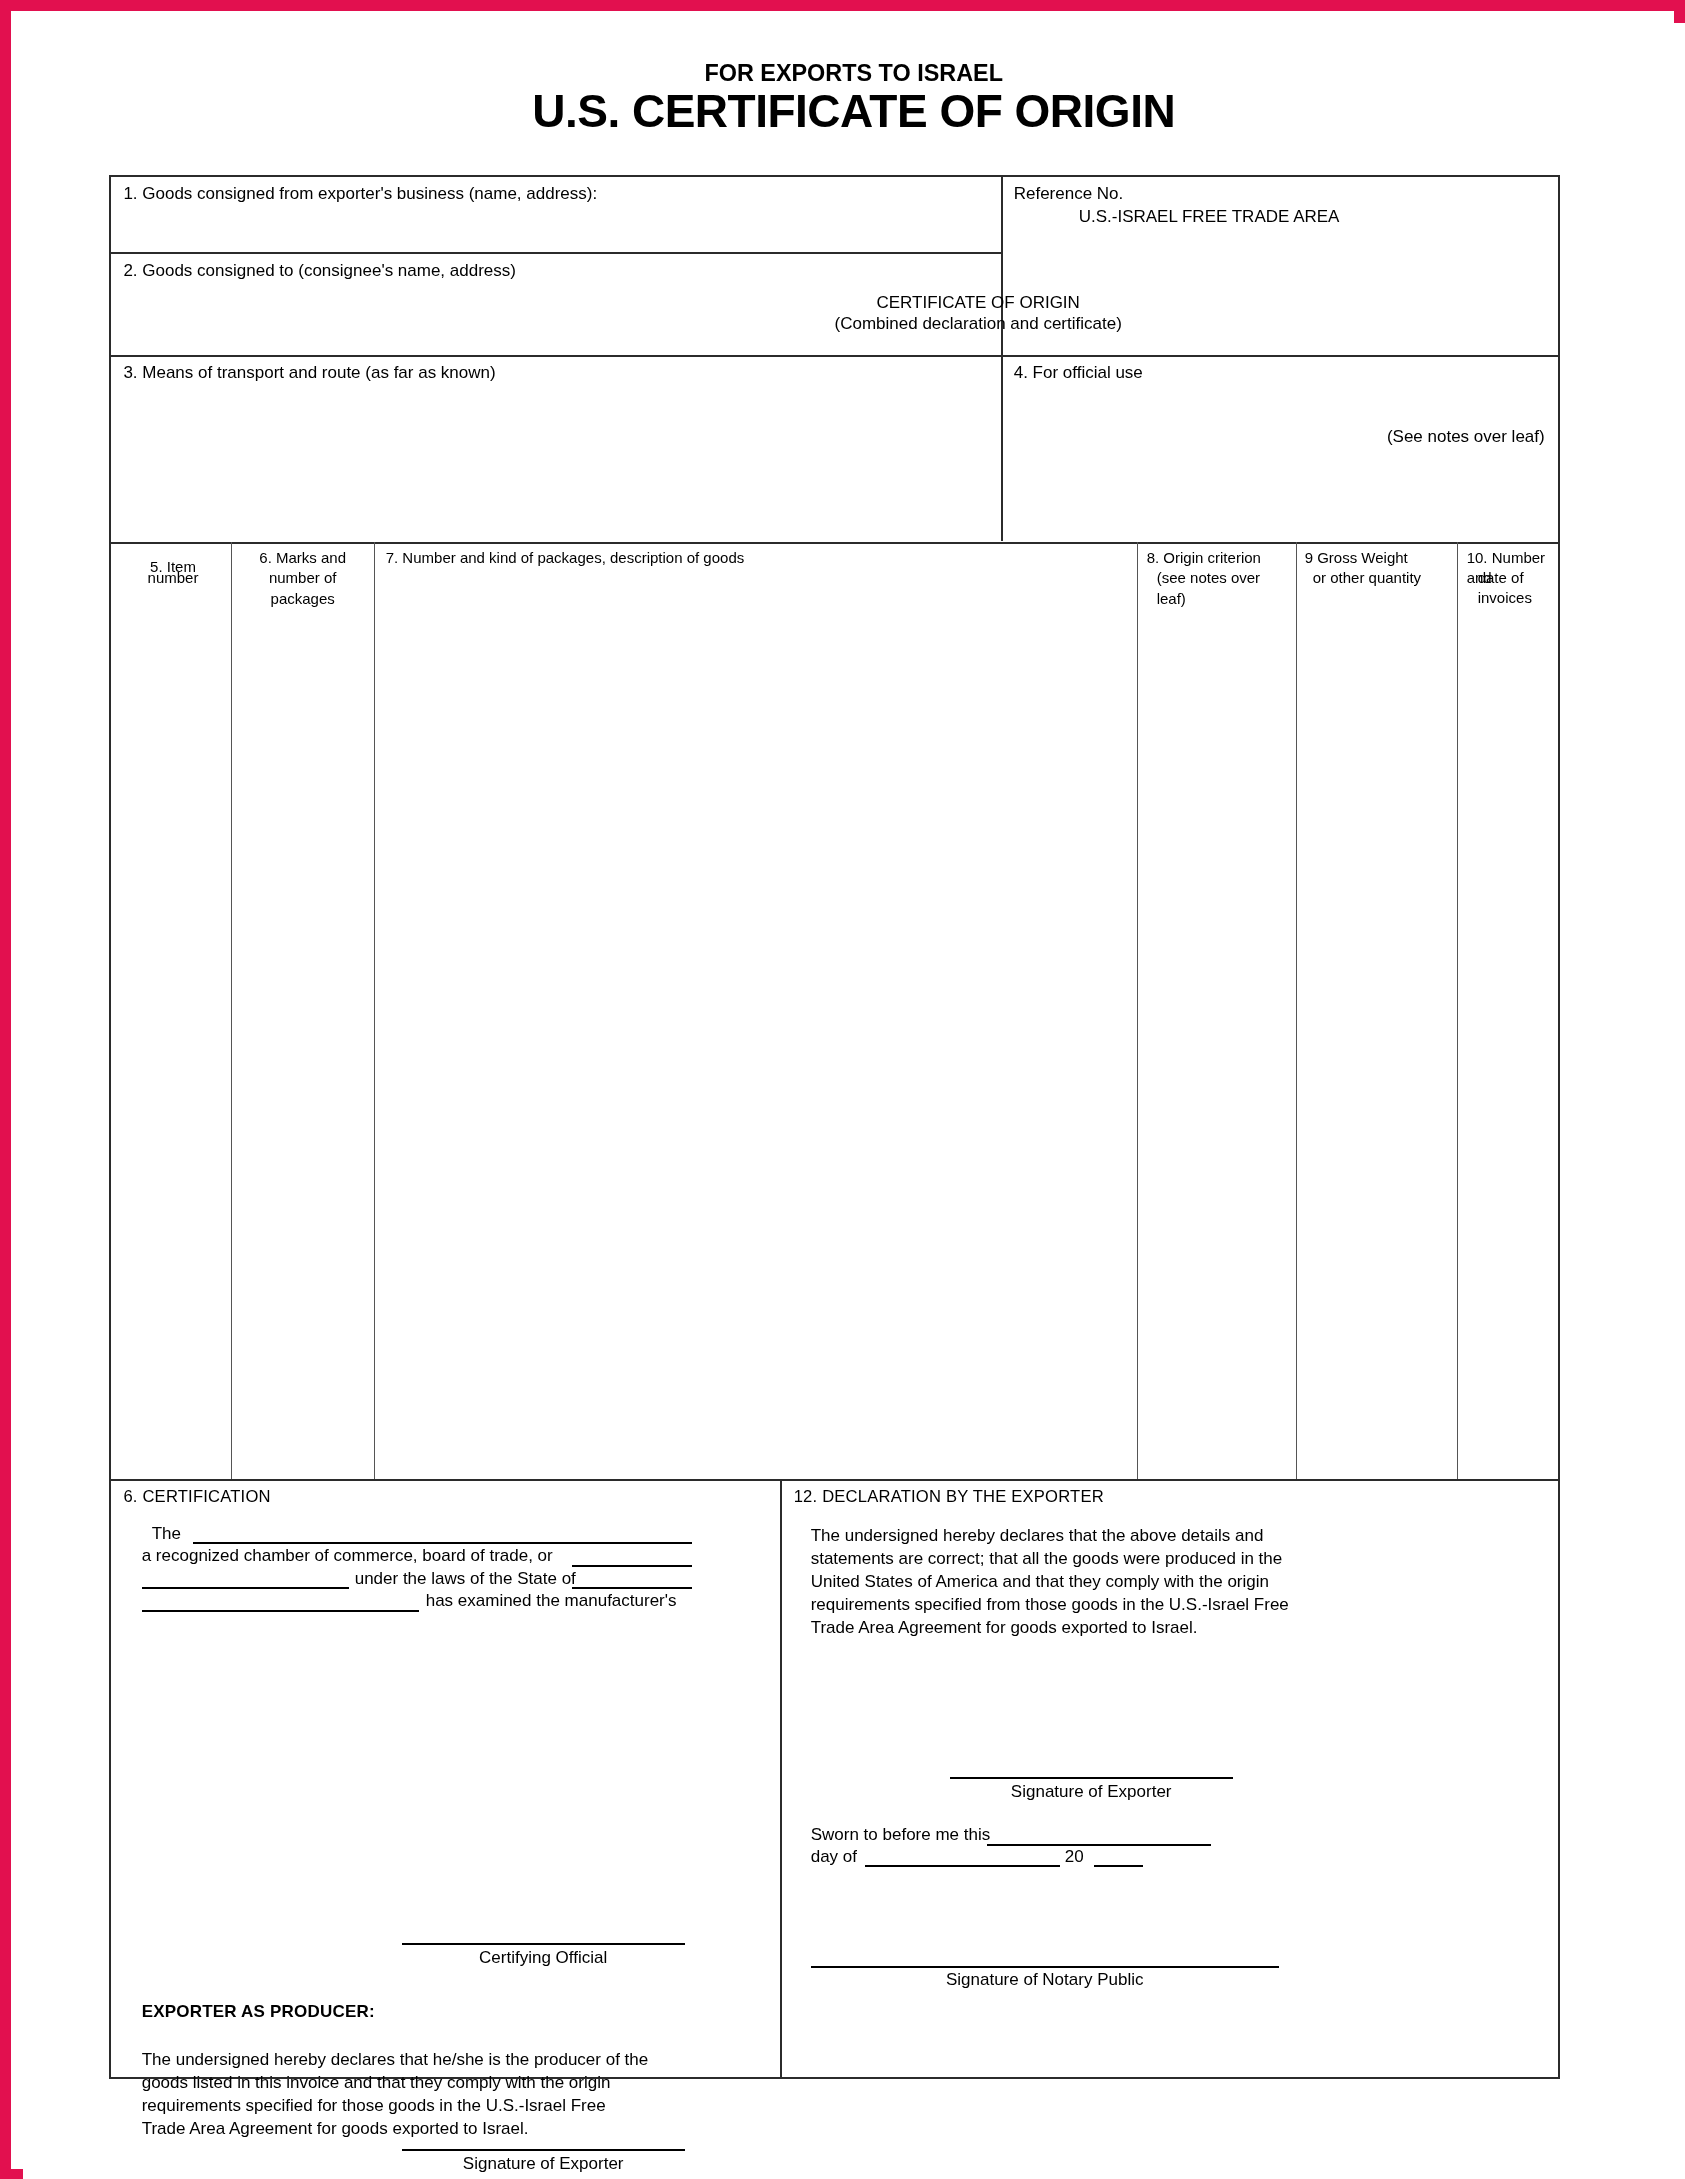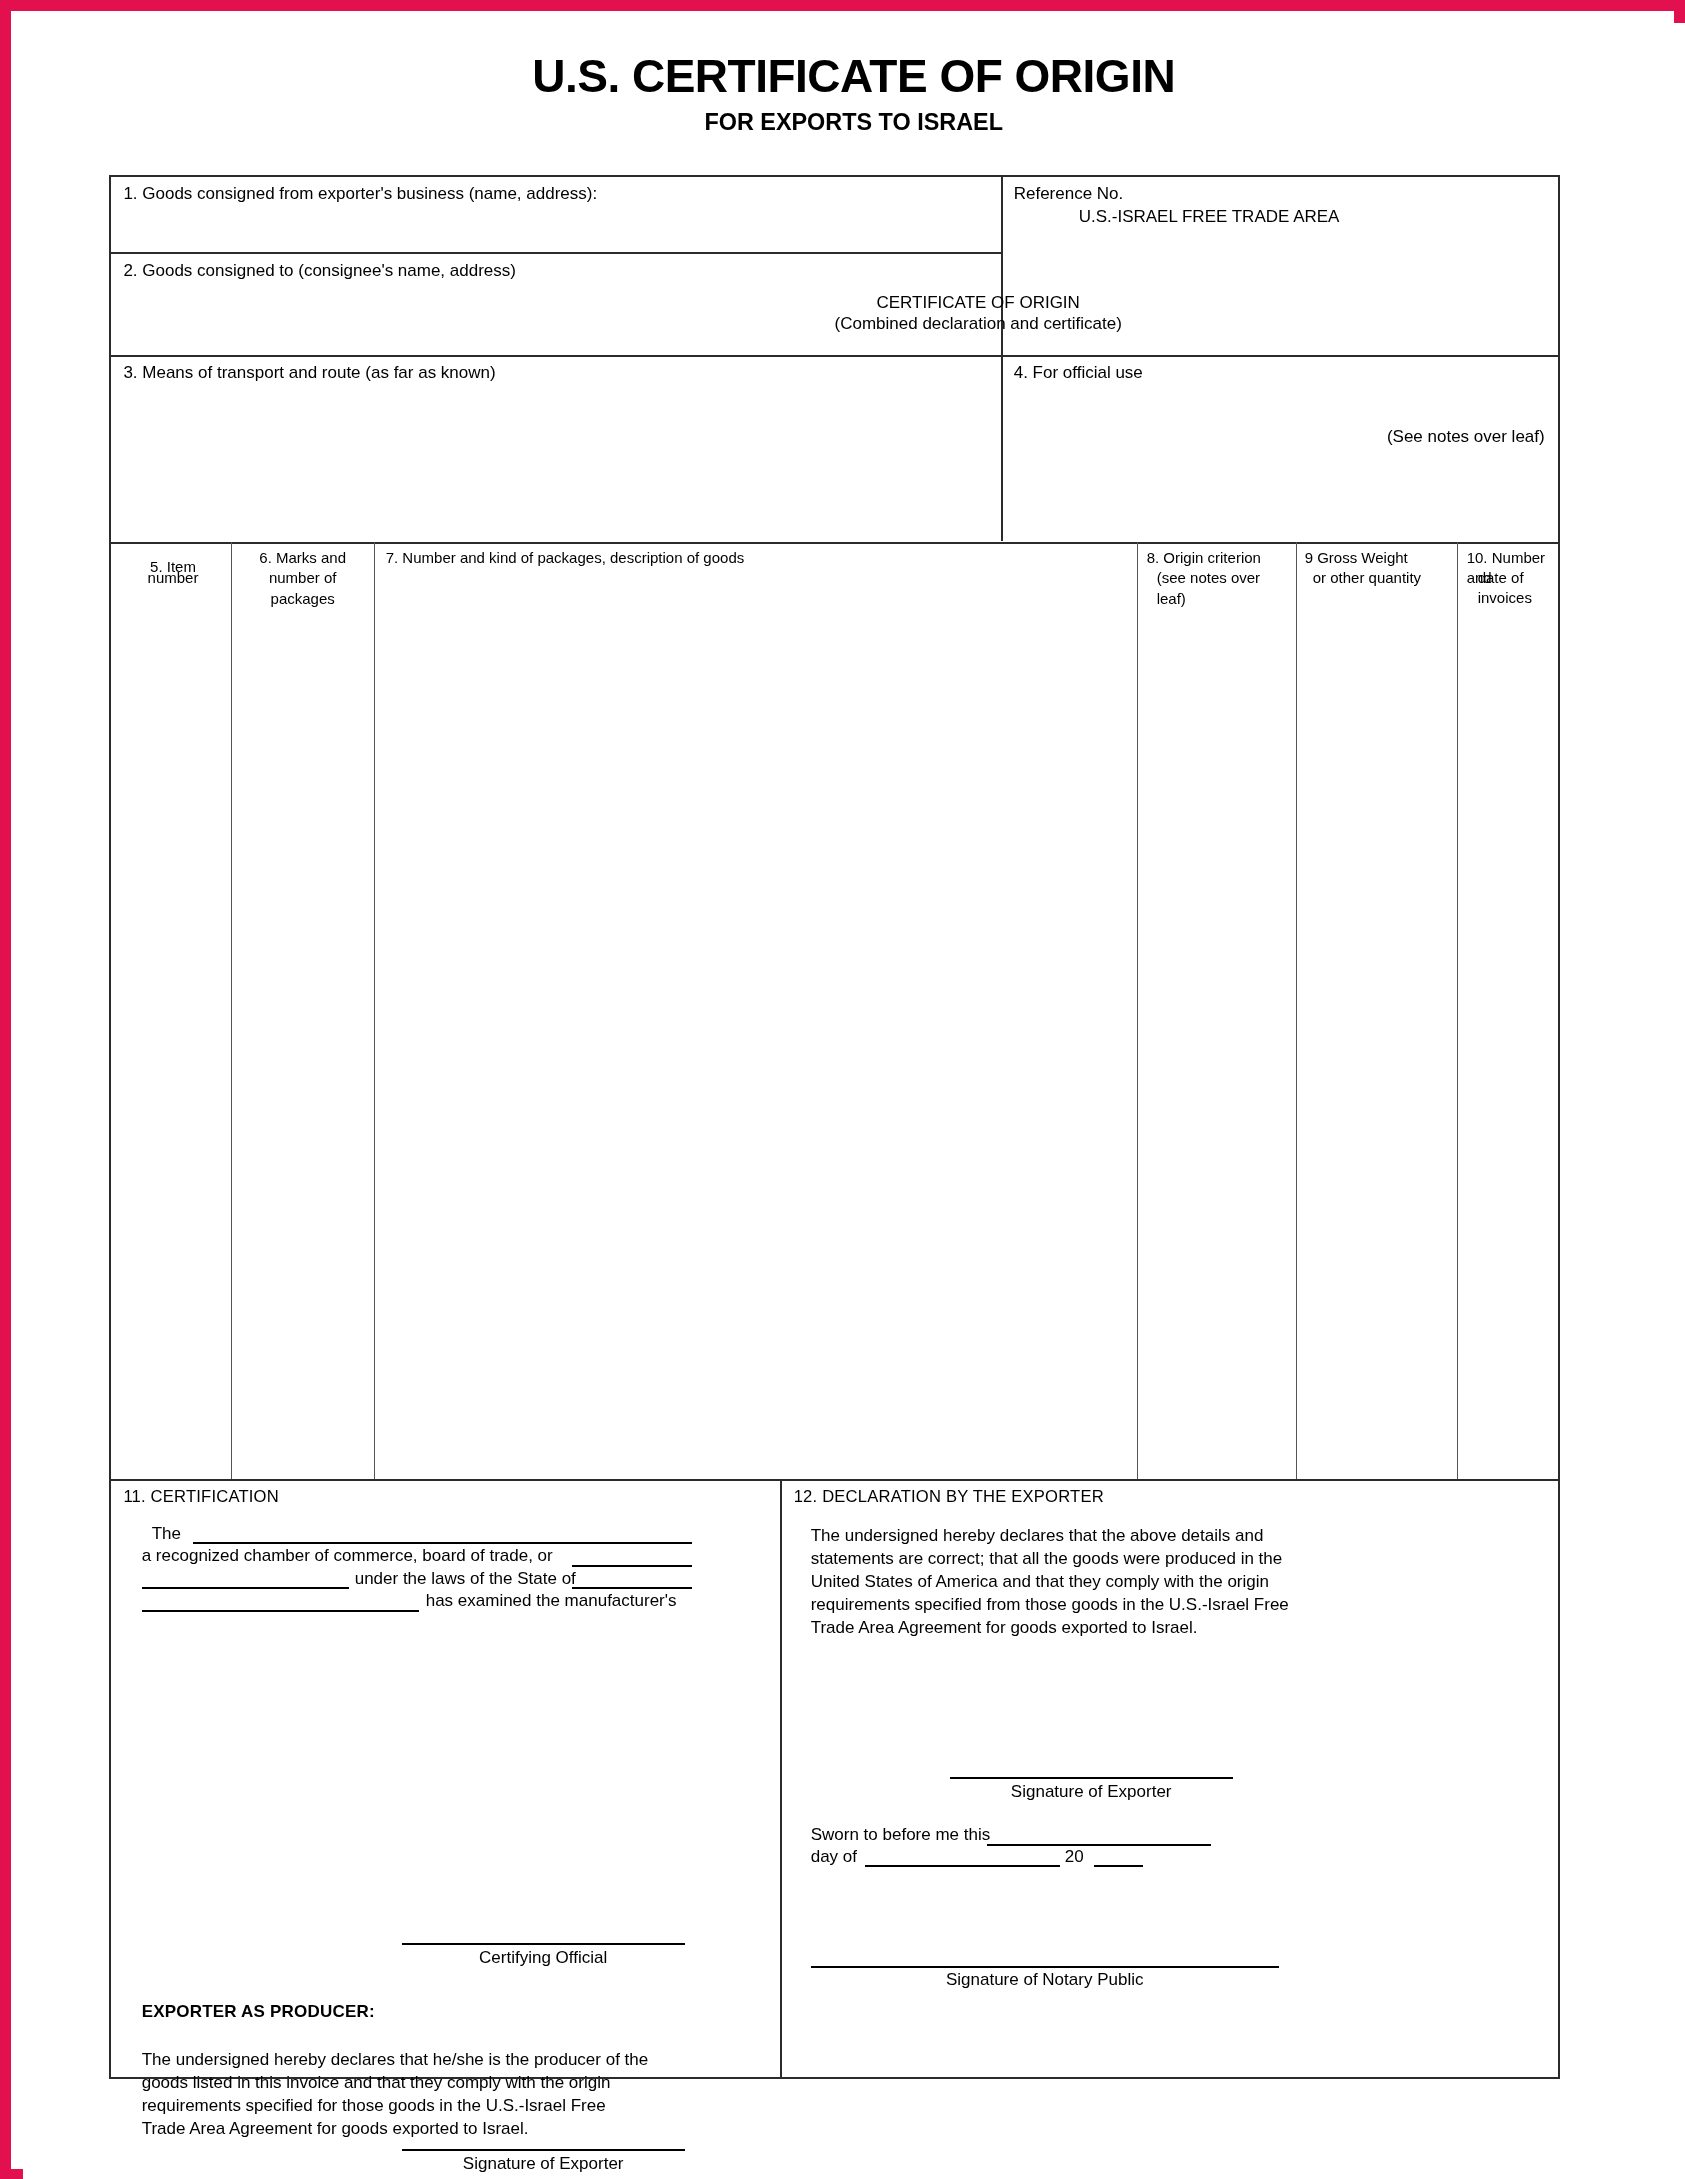--- a/index.html
+++ b/index.html
@@ -134,22 +134,22 @@
     white-space: pre;
   }
 </style>
 </head>
 <body>
 
 <div id="page-frame">
   <div id="sheet">
 
     <div id="title-block">
+      <div id="sub-title">FOR EXPORTS TO ISRAEL</div>
       <div id="main-title">U.S. CERTIFICATE OF ORIGIN</div>
-      <div id="sub-title">FOR EXPORTS TO ISRAEL</div>
     </div>
 
     <div id="form-box">
 
       <div class="hline" style="top:75px; width:892px;"></div>
 
       <div class="hline" style="top:178px; width:1447px;"></div>
 
       <div class="hline" style="top:365px; width:1447px;"></div>
 
@@ -193,21 +193,21 @@
       <div class="col-head" style="left:1036px; top:371px;">8. Origin criterion</div>
       <div class="col-head" style="left:1046px; top:391px;">(see notes over</div>
       <div class="col-head" style="left:1046px; top:412px;">leaf)</div>
 
       <div class="col-head" style="left:1194px; top:371px;">9 Gross Weight</div>
       <div class="col-head" style="left:1202px; top:391px;">or other quantity</div>
 
       <div class="col-head" style="left:1356px; top:371px;">10. Number and</div>
       <div class="col-head" style="left:1367px; top:391px;">date of invoices</div>
 
-      <div class="sec-head" style="left:12.7px; top:1310px;">11. CERTIFICATION</div>
+      <div class="sec-head" style="left:12.7px; top:1310px;">6. CERTIFICATION</div>
 
       <div class="inline-text" style="left:41px; top:1347px;">The</div>
       <div class="fill-rule" style="left:82px; top:1365px; width:499px;"></div>
 
       <div class="inline-text" style="left:31px; top:1369px;">a recognized chamber of commerce, board of trade, or</div>
       <div class="fill-rule" style="left:461px; top:1388px; width:120px;"></div>
 
       <div class="fill-rule" style="left:31px; top:1410px; width:207px;"></div>
       <div class="inline-text" style="left:244px; top:1392px;">under the laws of the State of</div>
       <div class="fill-rule" style="left:461px; top:1410px; width:120px;"></div>

